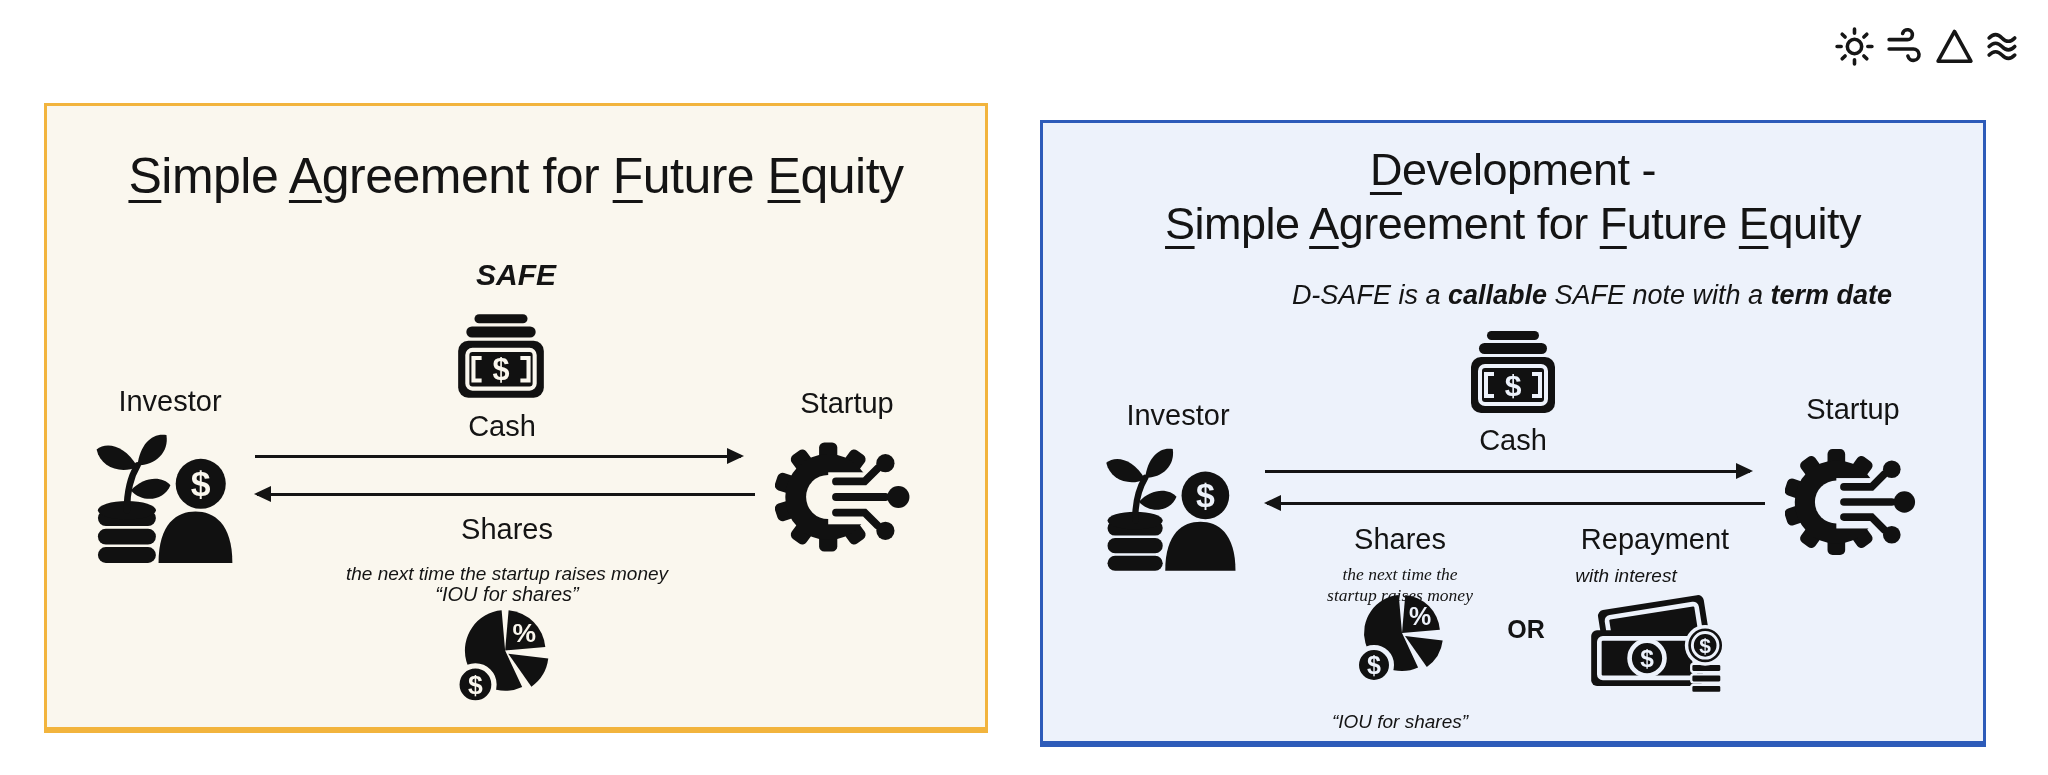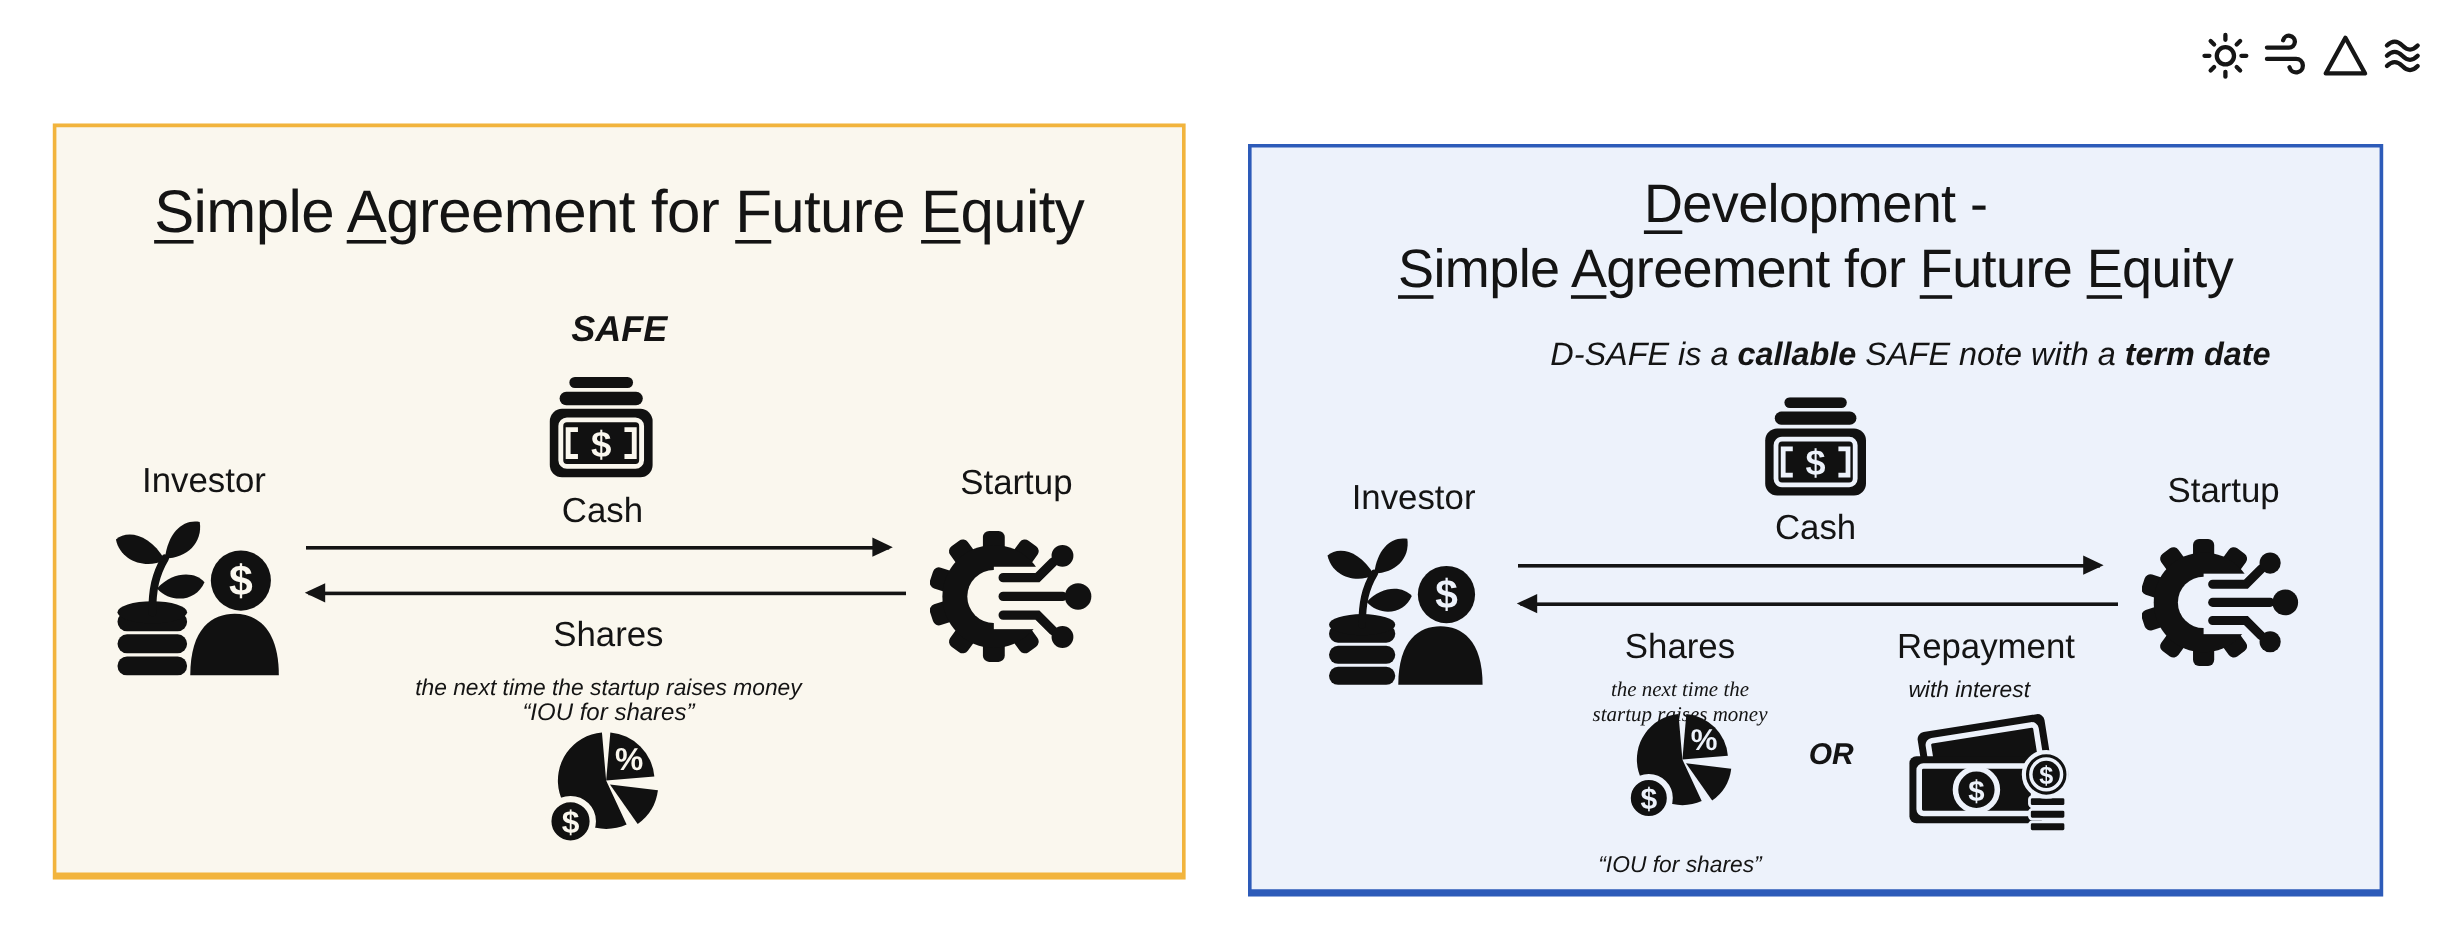--- a/index.html
+++ b/index.html
@@ -190,24 +190,24 @@
   <div class="abs lbl center" style="left:277px;top:400px;width:160px;">Shares</div>
   <div class="abs note-sm center" style="left:247px;top:441px;width:220px;">
     <div>the next time the</div>
     <div>startup raises money</div>
   </div>
   <svg class="abs diagram-icon" style="left:305px;top:468px;" width="104" height="100" viewBox="0 0 100 100">
       <use href="#icon-pie"></use>
     </svg>
   <div class="abs note center" style="left:257px;top:588px;width:200px;">“IOU for shares”</div>
 
-  <div class="abs center" style="left:443px;top:492px;width:80px;font-size:25px;font-weight:700;font-style:italic;">OR</div>
+  <div class="abs center" style="left:443px;top:492px;width:80px;font-size:25px;font-weight:700;">OR</div>
 
   <div class="abs lbl center" style="left:517px;top:400px;width:190px;text-align:center;">Repayment</div>
-  <div class="abs note center" style="left:508px;top:442px;width:180px;">with interest</div>
+  <div class="abs note center" style="left:493px;top:442px;width:180px;">with interest</div>
   <svg class="abs diagram-icon" style="left:541px;top:470px;" width="140" height="107" viewBox="0 0 120 92">
       <use href="#icon-money"></use>
     </svg>
 
   <div class="abs lbl center" style="left:730px;top:270px;width:160px;">Startup</div>
   <svg class="abs diagram-icon" style="left:742px;top:316px;" width="143" height="126" viewBox="0 0 112 100">
       <use href="#icon-gear-circuit"></use>
     </svg>
 </section>
 

